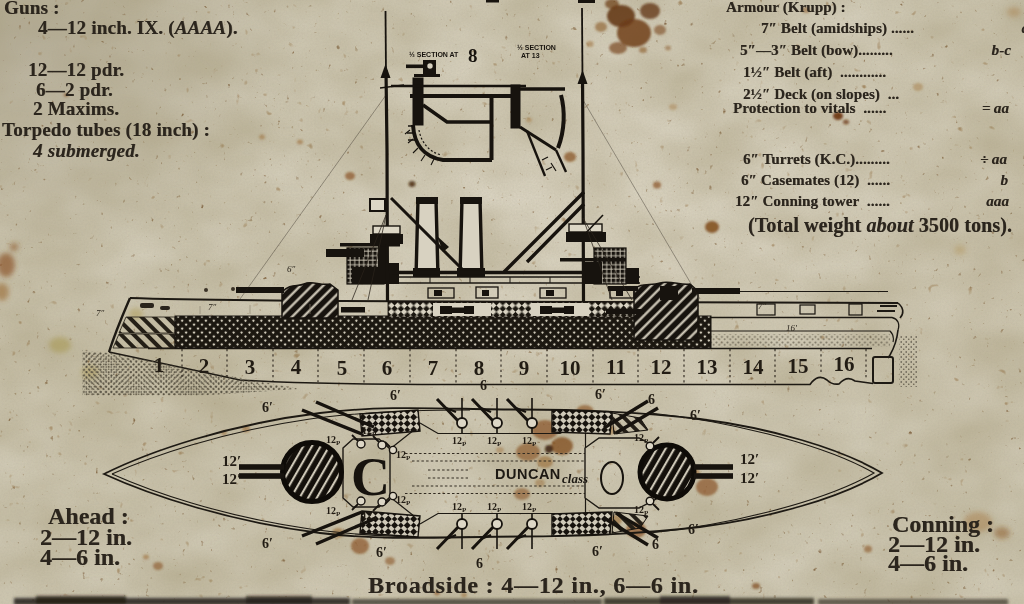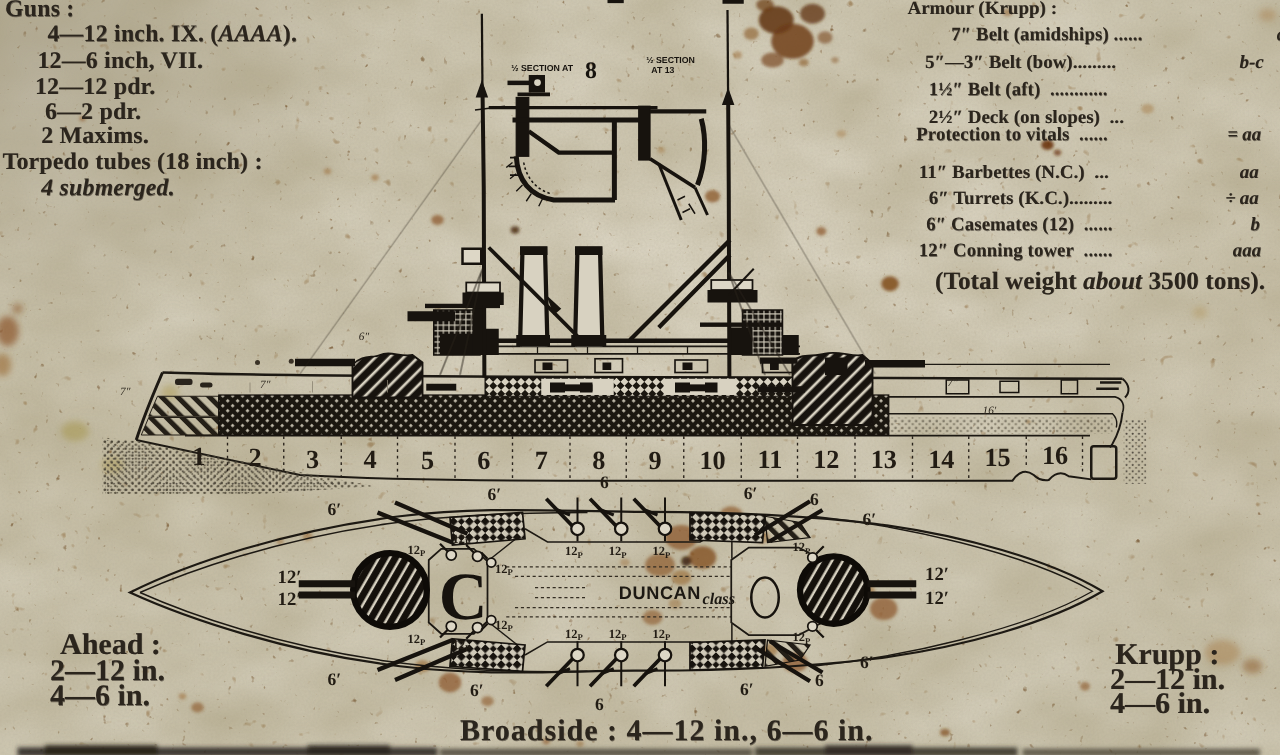--- a/index.html
+++ b/index.html
@@ -585,42 +585,40 @@
 </g>
 <defs>
         <filter id="blb" x="-5%" y="-100%" width="110%" height="300%">
           <feGaussianBlur stdDeviation="1.6"></feGaussianBlur>
         </filter>
       </defs>
 </svg>
 
 <div class="t guns" style="left:4px;top:-3px;">Guns :</div>
 <div class="t guns" style="left:38px;top:17px;">4—12 inch. IX. (<i class="g">AAAA</i>).</div>
-<div class="t guns" style="left:30px;top:38px;">12—6 inch, VII.</div>
 <div class="t guns" style="left:28px;top:59px;">12—12 pdr.</div>
 <div class="t guns" style="left:36px;top:79px;">6—2 pdr.</div>
 <div class="t guns" style="left:33px;top:98px;">2 Maxims.</div>
 <div class="t guns" style="left:2px;top:119px;">Torpedo tubes (18 inch) :</div>
 <div class="t guns" style="left:33px;top:140px;font-style:italic;">4 submerged.</div>
 
 <div class="t arm" style="left:726px;top:-1px;">Armour (Krupp) :</div>
 <div class="t arm" style="left:745px;top:20px;width:268px;margin-left:16px;">7″ Belt (amidships) ......<span style="position:absolute;right:0;font-style:italic;font-weight:bold;">a</span></div>
 <div class="t arm" style="left:740px;top:42px;width:271px;">5″—3″ Belt (bow).........<span style="position:absolute;right:0;font-style:italic;font-weight:bold;">b-c</span></div>
 <div class="t arm" style="left:743px;top:64px;">1½″ Belt (aft)&nbsp;&nbsp;............</div>
 <div class="t arm" style="left:743px;top:86px;">2½″ Deck (on slopes)&nbsp;&nbsp;...</div>
 <div class="t arm" style="left:733px;top:100px;width:276px;">Protection to vitals&nbsp;&nbsp;......<span style="position:absolute;right:0;">= <i class="g">aa</i></span></div>
-<div class="t arm" style="left:735px;top:130px;width:272px;">11″ Barbettes (N.C.)&nbsp;&nbsp;...<span style="position:absolute;right:0;font-style:italic;">aa</span></div>
 <div class="t arm" style="left:743px;top:151px;width:264px;">6″ Turrets (K.C.).........<span style="position:absolute;right:0;">÷ <i class="g">aa</i></span></div>
 <div class="t arm" style="left:741px;top:172px;width:267px;">6″ Casemates (12)&nbsp;&nbsp;......<span style="position:absolute;right:0;font-style:italic;">b</span></div>
 <div class="t arm" style="left:735px;top:193px;width:274px;">12″ Conning tower&nbsp;&nbsp;......<span style="position:absolute;right:0;font-style:italic;">aaa</span></div>
 <div class="t arm" style="left:748px;top:214px;font-size:20px;">(Total weight <i class="g">about</i> 3500 tons).</div>
 
 <div class="t cap" style="left:48px;top:503px;">Ahead :</div>
 <div class="t cap" style="left:40px;top:524px;">2—12 in.</div>
 <div class="t cap" style="left:40px;top:544px;">4—6 in.</div>
 
-<div class="t cap" style="left:892px;top:511px;">Krupp :</div>
+<div class="t cap" style="left:892px;top:511px;">Conning :</div>
 <div class="t cap" style="left:888px;top:531px;">2—12 in.</div>
 <div class="t cap" style="left:888px;top:550px;">4—6 in.</div>
 
 <div class="t cap" style="left:368px;top:572px;font-size:24px;letter-spacing:0.8px;">Broadside : 4—12 in., 6—6 in.</div>
 
 </div>
 
 </body></html>

